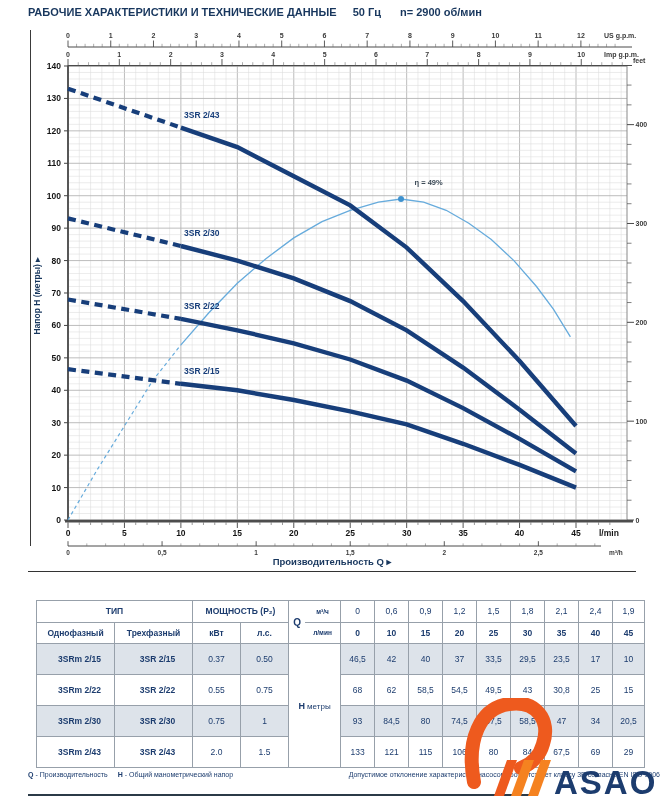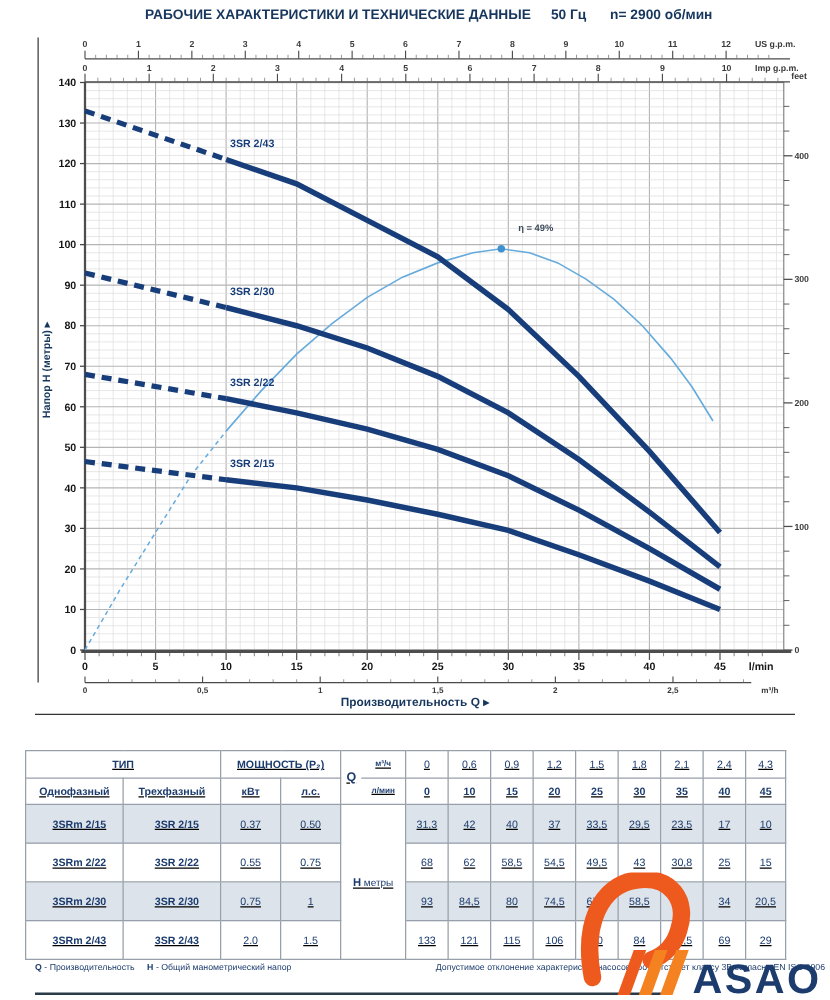--- a/index.html
+++ b/index.html
@@ -2,33 +2,33 @@
 <html style="--navy: #1c3c6e; --title: #17365d; --curve: #173e7a; --shade: #dde3ea; --o1: #ee5a1e; --o2: #f58220;"><head>
 <meta charset="utf-8">
 <style>
   :root{
     --navy:#1c3c6e; --title:#17365d; --curve:#173e7a;
     --shade:#dde3ea; --o1:#ee5a1e; --o2:#f58220;
   }
   html,body{margin:0;padding:0;background:#fff;}
   body{font-family:"Liberation Sans",sans-serif;}
   #page{position:relative;width:664px;height:800px;background:#fff;overflow:hidden;}
-  .hdr{position:absolute;top:6px;left:28px;right:6px;display:flex;justify-content:center;
+  .hdr{position:absolute;top:6px;left:28px;right:6px;display:flex;justify-content:flex-start;
        color:var(--title);font-weight:bold;font-size:11px;}
   .hdr-right span{margin-left:16px;}
   #chart{position:absolute;left:0;top:0;}
   #chart text{font-family:"Liberation Sans",sans-serif;}
   .tnum{font-size:7px;font-weight:bold;fill:#3a3a3a;}
   .tnum2{font-size:6.5px;font-weight:bold;fill:#3a3a3a;}
   .anum{font-size:8.5px;font-weight:bold;fill:#151515;}
   .clabel{font-size:8.5px;font-weight:bold;fill:var(--curve);}
   .eta{font-size:7.5px;font-weight:bold;fill:#3c4a57;}
   .ylab{font-size:8.5px;font-weight:bold;fill:var(--title);}
   .xlab{font-size:9.5px;font-weight:bold;fill:var(--title);}
-  #tblwrap{position:absolute;left:20px;top:600px;width:608px;text-decoration:underline;}
+  #tblwrap{position:absolute;left:36px;top:600px;width:608px;}
   #spec{border-collapse:collapse;width:608px;table-layout:fixed;color:var(--navy);
         border:1.5px solid #49525c;}
   #spec th,#spec td{border:1px solid #97a0aa;text-align:center;vertical-align:middle;
         padding:0;font-size:8.5px;height:20px;}
   #spec thead th{font-weight:bold;}
   #spec tbody td{height:30px;}
   .model{text-align:left;padding-left:8px !important;font-weight:bold;}
   .num{font-weight:normal;}
   .shade{background:var(--shade);}
   .qvtop{font-weight:normal !important;}
@@ -566,21 +566,21 @@
               </div>
             </th>
             <th class="qvtop">0</th>
             <th class="qvtop">0,6</th>
             <th class="qvtop">0,9</th>
             <th class="qvtop">1,2</th>
             <th class="qvtop">1,5</th>
             <th class="qvtop">1,8</th>
             <th class="qvtop">2,1</th>
             <th class="qvtop">2,4</th>
-            <th class="qvtop">4,3</th>
+            <th class="qvtop">1,9</th>
           </tr>
           <tr>
             <th>Однофазный</th>
             <th>Трехфазный</th>
             <th>кВт</th>
             <th>л.с.</th>
             <th class="qvbot">0</th>
             <th class="qvbot">10</th>
             <th class="qvbot">15</th>
             <th class="qvbot">20</th>
@@ -591,21 +591,21 @@
             <th class="qvbot">45</th>
           </tr>
         </thead>
         <tbody>
           <tr>
             <td class="model shade">3SRm 2/15</td>
             <td class="model shade">3SR 2/15</td>
             <td class="num shade">0.37</td>
             <td class="num shade">0.50</td>
             <td class="hcell" rowspan="4"><b>Н</b><span> метры</span></td>
-            <td class="num shade">31,3</td>
+            <td class="num shade">46,5</td>
             <td class="num shade">42</td>
             <td class="num shade">40</td>
             <td class="num shade">37</td>
             <td class="num shade">33,5</td>
             <td class="num shade">29,5</td>
             <td class="num shade">23,5</td>
             <td class="num shade">17</td>
             <td class="num shade">10</td>
           </tr>
           <tr>

